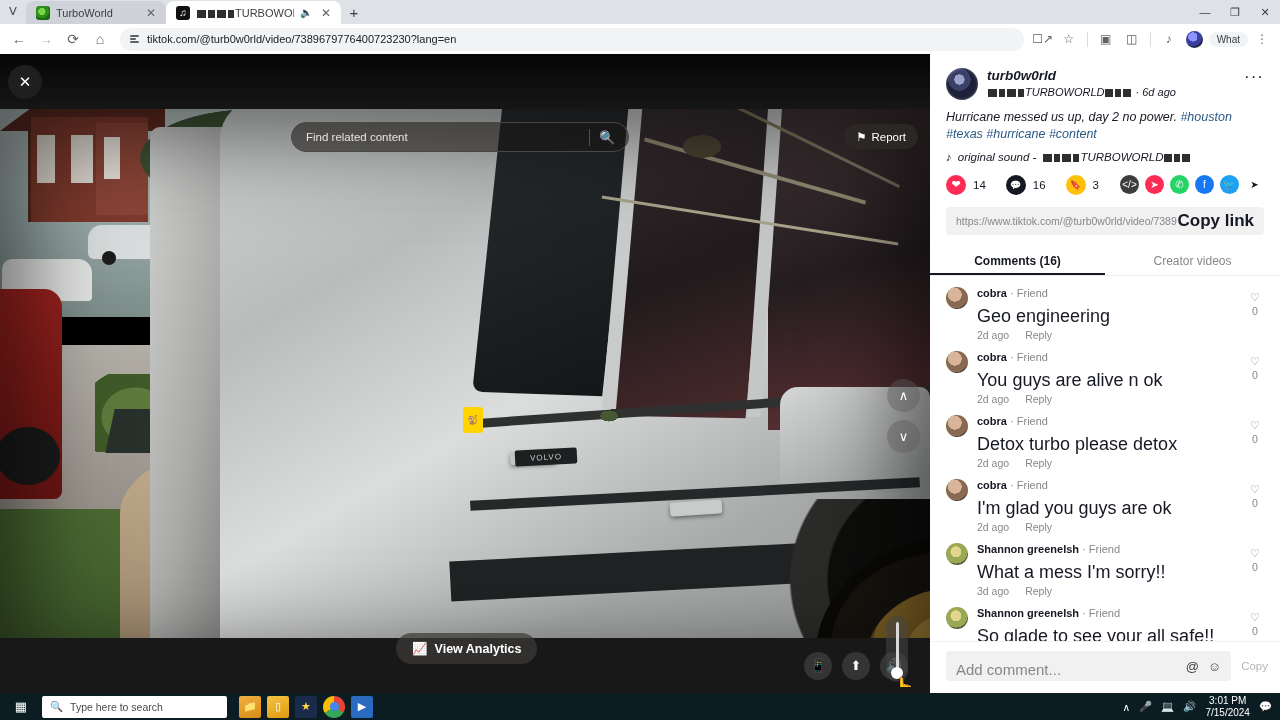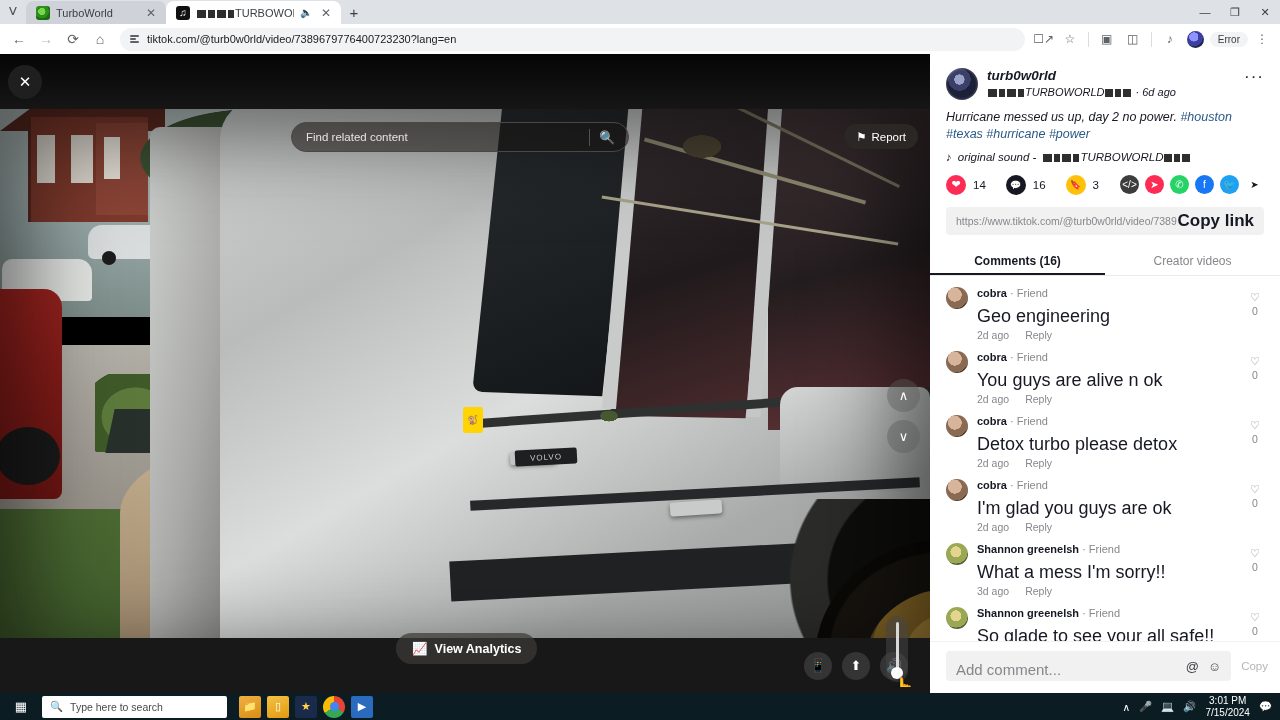--- a/index.html
+++ b/index.html
@@ -326,21 +326,21 @@
       <div class="tbtn">☐↗</div>
       <div class="tbtn">☆</div>
       <div class="tsep"></div>
       <div class="tbtn">▣</div>
       <div class="tbtn">◫</div>
       <div class="tsep"></div>
       <div class="tbtn">♪</div>
       <div class="tbtn">
           <span class="profile-pic"></span>
         </div>
-      <div class="errbadge">Error</div>
+      <div class="errbadge">What</div>
       <div class="tbtn">⋮</div>
     </div>
   </div>
 
   <div class="page">
 
     <div class="videopane">
 
       <div class="videoframe">
         <div class="vid">
@@ -442,21 +442,21 @@
             <div class="authorsub"><span class="redact" style="width:9px"></span><span class="redact" style="width:6px"></span><span class="redact" style="width:9px"></span><span class="redact" style="width:6px"></span><span>TURBOWORLD</span><span class="redact" style="width:8px"></span><span class="redact" style="width:6px"></span><span class="redact" style="width:8px"></span> · <span>6d ago</span></div>
           </div>
           <div class="dots">···</div>
         </div>
 
         <div class="caption">
           <span>Hurricane messed us up, day 2 no power.</span>
           <span class="tag">#houston</span>
           <span class="tag">#texas</span>
           <span class="tag">#hurricane</span>
-          <span class="tag">#power</span>
+          <span class="tag">#content</span>
         </div>
 
         <div class="soundrow">
           <span>♪</span>
           <span>original sound -</span>
           <span><span class="redact" style="width:9px"></span><span class="redact" style="width:6px"></span><span class="redact" style="width:9px"></span><span class="redact" style="width:6px"></span><span>TURBOWORLD</span><span class="redact" style="width:8px"></span><span class="redact" style="width:6px"></span><span class="redact" style="width:8px"></span></span>
         </div>
       </div>
 
       <div class="statsrow">

